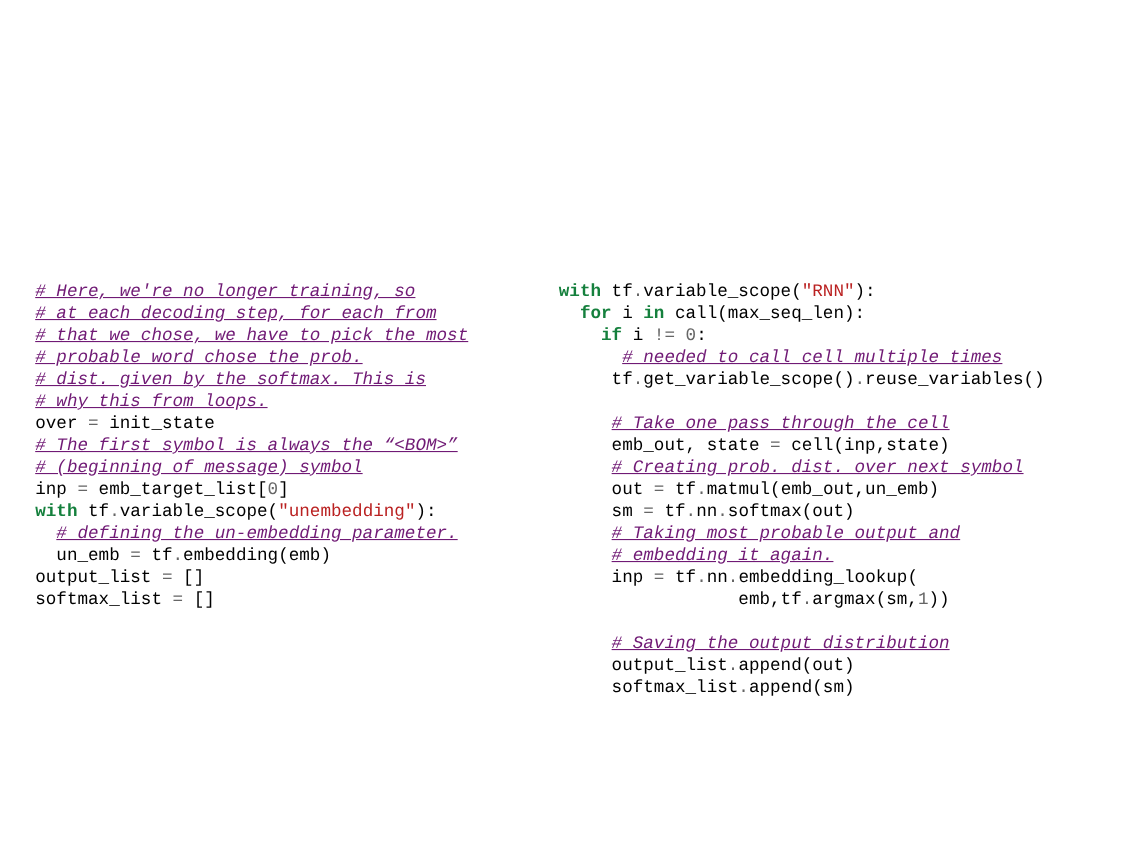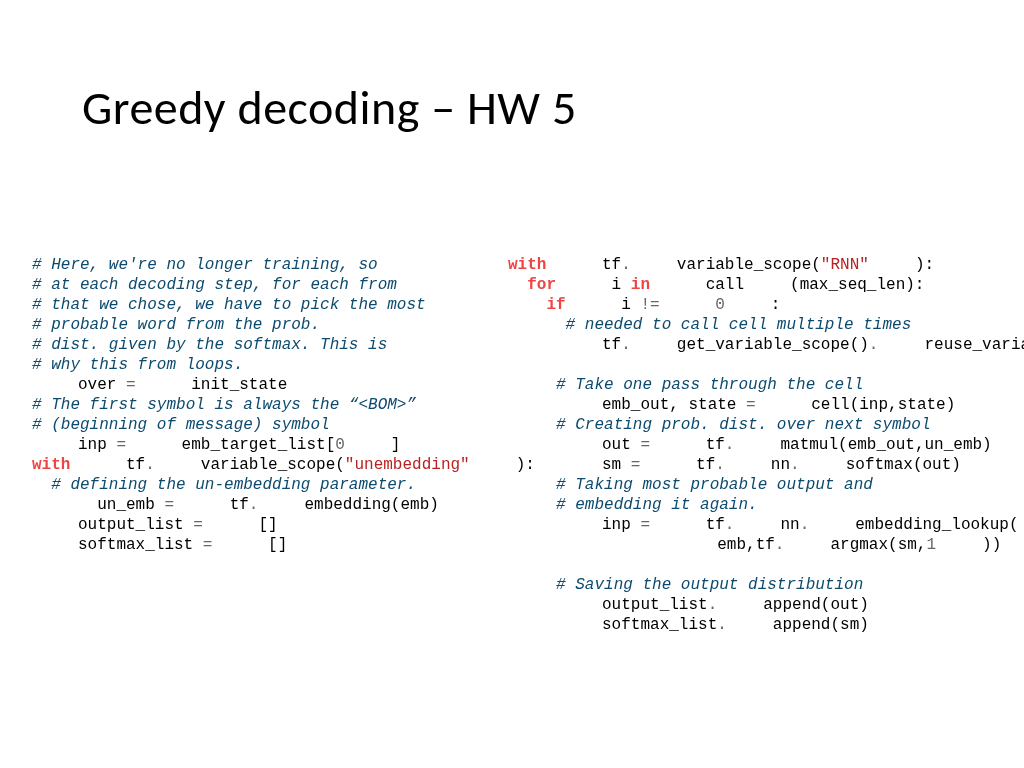--- a/index.html
+++ b/index.html
@@ -32,38 +32,37 @@
     font-family: Consolas, "Courier New", monospace;
     font-size: 16px;
     line-height: 20px;
     white-space: pre;
     color: #000;
   }
   .code-col.left  { left: 32px;  width: 450px; }
   .code-col.right { left: 508px; width: 490px; }
 
   
-  .c  { color: #0c4a6e; font-style: italic; }  
-  .k  { color: #ef4444; font-weight: bold; text-align: right; }   
+  .c  { color: #701a75; font-style: italic; text-decoration: underline; }  
+  .k  { color: #15803d; font-weight: bold; text-align: right; }   
   .s  { color: #ba2121; }                      
-  .n  { color: #000; margin-left: 46px; }                      
+  .n  { color: #000; }                      
   .m  { color: #666666; }                      
   .op { color: #666666; }                      
 </style>
 </head>
 <body>
 
 <div class="slide">
 
-  <div class="title">Greedy decoding – HW 5</div>
 
   <div class="code-col left"><span class="c"># Here, we're no longer training, so</span>
 <span class="c"># at each decoding step, for each from</span>
 <span class="c"># that we chose, we have to pick the most</span>
-<span class="c"># probable word from the prob.</span>
+<span class="c"># probable word chose the prob.</span>
 <span class="c"># dist. given by the softmax. This is</span>
 <span class="c"># why this from loops.</span>
 <span class="n">over </span><span class="op">=</span><span class="n"> init_state</span>
 <span class="c"># The first symbol is always the “&lt;BOM&gt;”</span>
 <span class="c"># (beginning of message) symbol</span>
 <span class="n">inp </span><span class="op">=</span><span class="n"> emb_target_list[</span><span class="m">0</span><span class="n">]</span>
 <span class="k">with</span><span class="n"> tf</span><span class="op">.</span><span class="n">variable_scope(</span><span class="s">"unembedding"</span><span class="n">):</span>
   <span class="c"># defining the un-embedding parameter.</span>
 <span class="n">  un_emb </span><span class="op">=</span><span class="n"> tf</span><span class="op">.</span><span class="n">embedding(emb)</span>
 <span class="n">output_list </span><span class="op">=</span><span class="n"> []</span>

